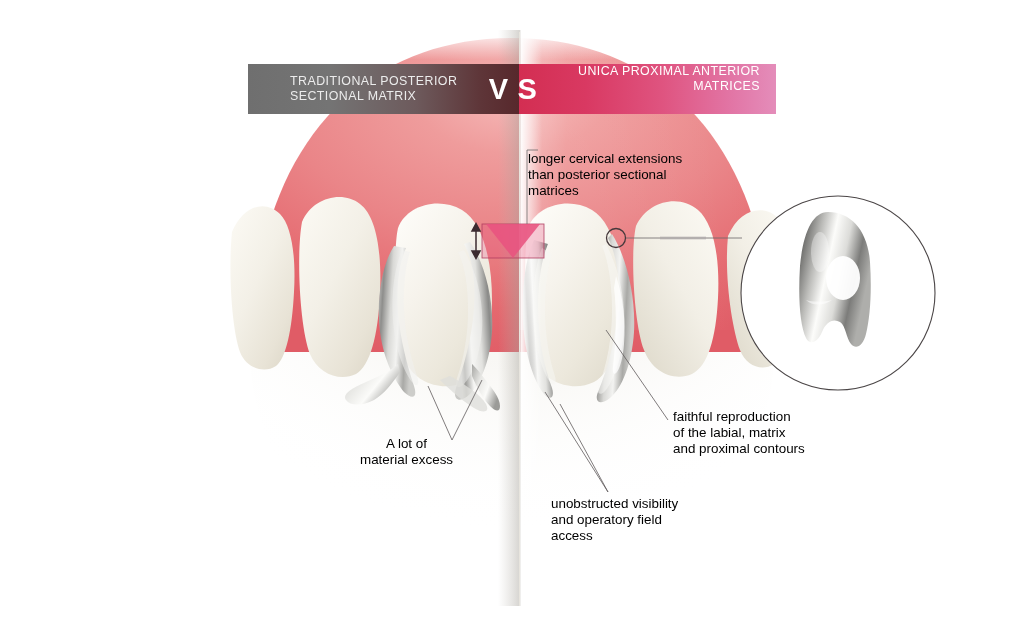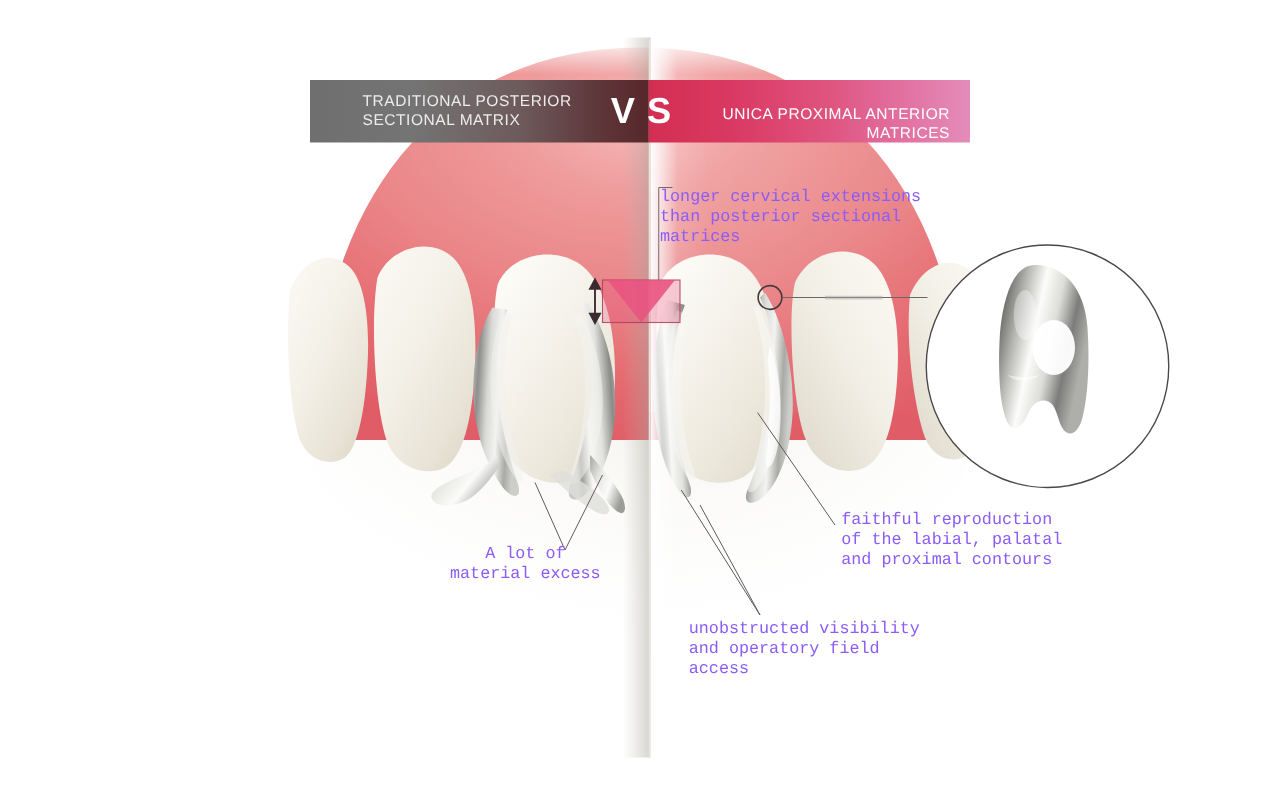--- a/index.html
+++ b/index.html
@@ -27,31 +27,31 @@
   }
   .vs{
     position:absolute;left:477px;top:64px;width:72px;height:50px;
     display:flex;align-items:center;justify-content:center;gap:9px;
     color:#ffffff;font-size:29px;font-weight:700;letter-spacing:.5px;
     z-index:6;pointer-events:none;
   }
   .banner-right{
     position:relative;width:257px;height:100%;
     background:linear-gradient(90deg,#d32e52 0%,#d93962 26%,#df5480 56%,#e277a7 84%,#e48dba 100%);
-    display:flex;align-items:flex-end;justify-content:flex-end;
+    display:flex;align-items:flex-start;justify-content:flex-end;
   }
   .banner-right .btxt{
     padding-right:16px;color:#ffffff;font-size:12.4px;line-height:15.2px;
     letter-spacing:.45px;text-align:right;font-weight:400;
   }
 
   
   .anno{
-    position:absolute;color:#8b5cf6;font-size:13.4px;line-height:16.2px;
-    white-space:pre-line;font-family:Liberation Mono, monospace;
+    position:absolute;color:#000000;font-size:13.4px;line-height:16.2px;
+    white-space:pre-line;font-family:Liberation Sans, sans-serif;
   }
   #anno-cervical{left:528px;top:151px;}
   #anno-excess{left:360px;top:436px;text-align:center;}
   #anno-visibility{left:551px;top:496px;}
   #anno-faithful{left:673px;top:409px;}
   #anno-inset{left:745px;top:309px;width:160px;text-align:center;line-height:16.4px;}
 </style>
 </head>
 <body>
 
@@ -310,17 +310,17 @@
 matrices</div>
 
   <div class="anno" id="anno-excess">A lot of
 material excess</div>
 
   <div class="anno" id="anno-visibility">unobstructed visibility
 and operatory field
 access</div>
 
   <div class="anno" id="anno-faithful">faithful reproduction
-of the labial, palatal
+of the labial, matrix
 and proximal contours</div>
 
 
 </div>
 
 </body></html>

